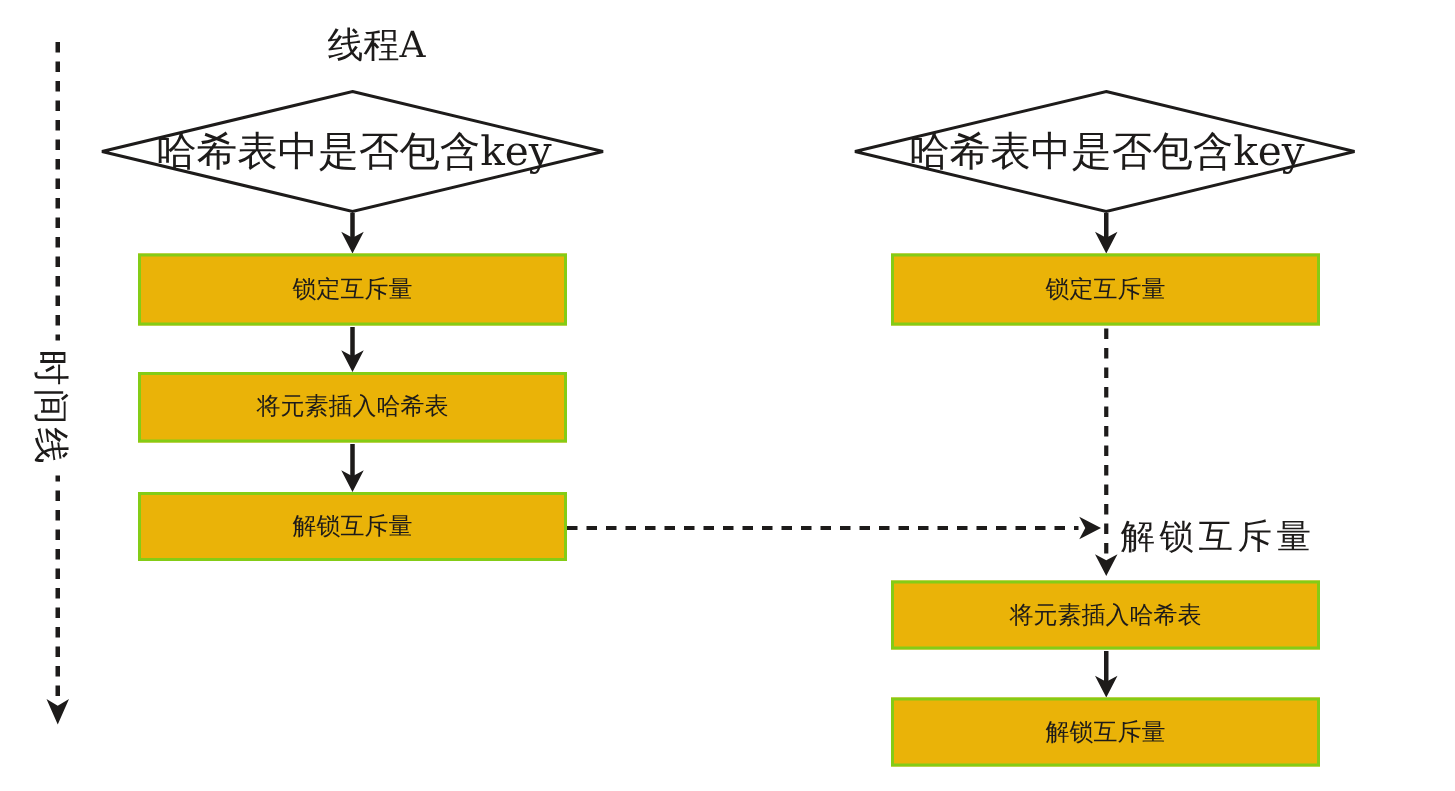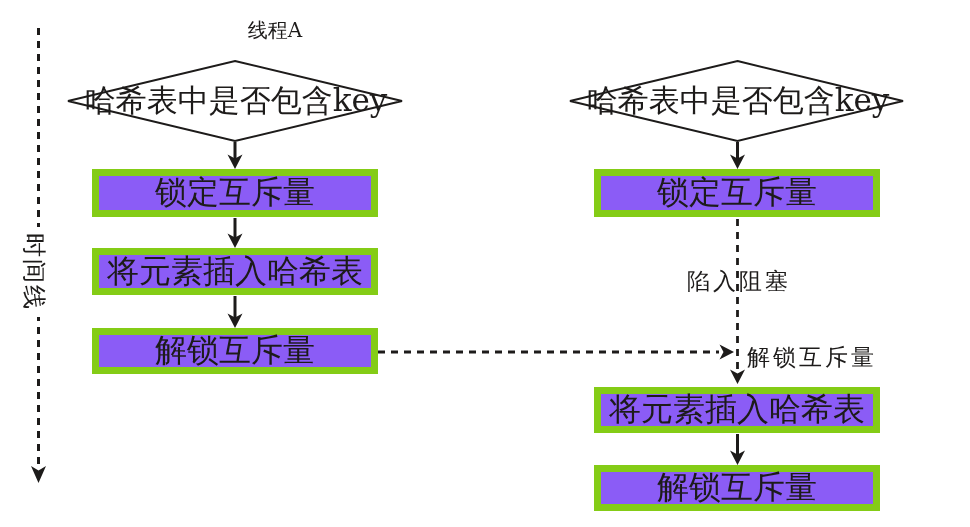--- a/index.html
+++ b/index.html
@@ -7,42 +7,41 @@
     position:relative;
     width:970px;height:527px;
     background:#ffffff;
     font-family:"DejaVu Serif","Liberation Serif",serif;
     color:#1d1b1a;
     overflow:hidden;
   }
   #wires{position:absolute;left:0;top:0;z-index:1;}
   .node{
     position:absolute;
-    border:7px solid #84cc16;
-    background:#8b5cf6;
+    border:2px solid #84cc16;
+    background:#eab308;
     display:flex;align-items:center;justify-content:center;
-    font-size:32px;
+    font-size:16px;
     white-space:nowrap;
     box-sizing:border-box;
     z-index:2;
   }
   .decision-text{
     position:absolute;
     transform:translate(-50%,-50%);
-    font-size:31px;
+    font-size:27px;
     white-space:nowrap;
     z-index:2;
   }
   .thread-title{
     position:absolute;
     transform:translate(-50%,-50%);
-    font-size:20px;
+    font-size:24px;
     white-space:nowrap;
     z-index:2;
-    margin-left:24px;
   }
   .side-label{
     position:absolute;
     font-size:23px;
     white-space:nowrap;
     z-index:2;
     letter-spacing:3px;
   }
   .centered{transform:translate(-50%,-50%);}
   #timeline-label{
@@ -101,16 +100,15 @@
   <div class="decision-text" style="left:738px;top:101px;">哈希表中是否包含key</div>
 
   <div class="node" style="left:92px;top:169px;width:286px;height:48px;">锁定互斥量</div>
   <div class="node" style="left:92px;top:248px;width:286px;height:47px;">将元素插入哈希表</div>
   <div class="node" style="left:92px;top:328px;width:286px;height:46px;">解锁互斥量</div>
 
   <div class="node" style="left:594px;top:169px;width:286px;height:48px;">锁定互斥量</div>
   <div class="node" style="left:594px;top:387px;width:286px;height:46px;">将元素插入哈希表</div>
   <div class="node" style="left:594px;top:465px;width:286px;height:46px;">解锁互斥量</div>
 
-  <div class="side-label centered" style="left:739px;top:281px;">陷入阻塞</div>
   <div class="side-label" style="left:747px;top:342px;">解锁互斥量</div>
 
 </div>
 
 </body></html>

